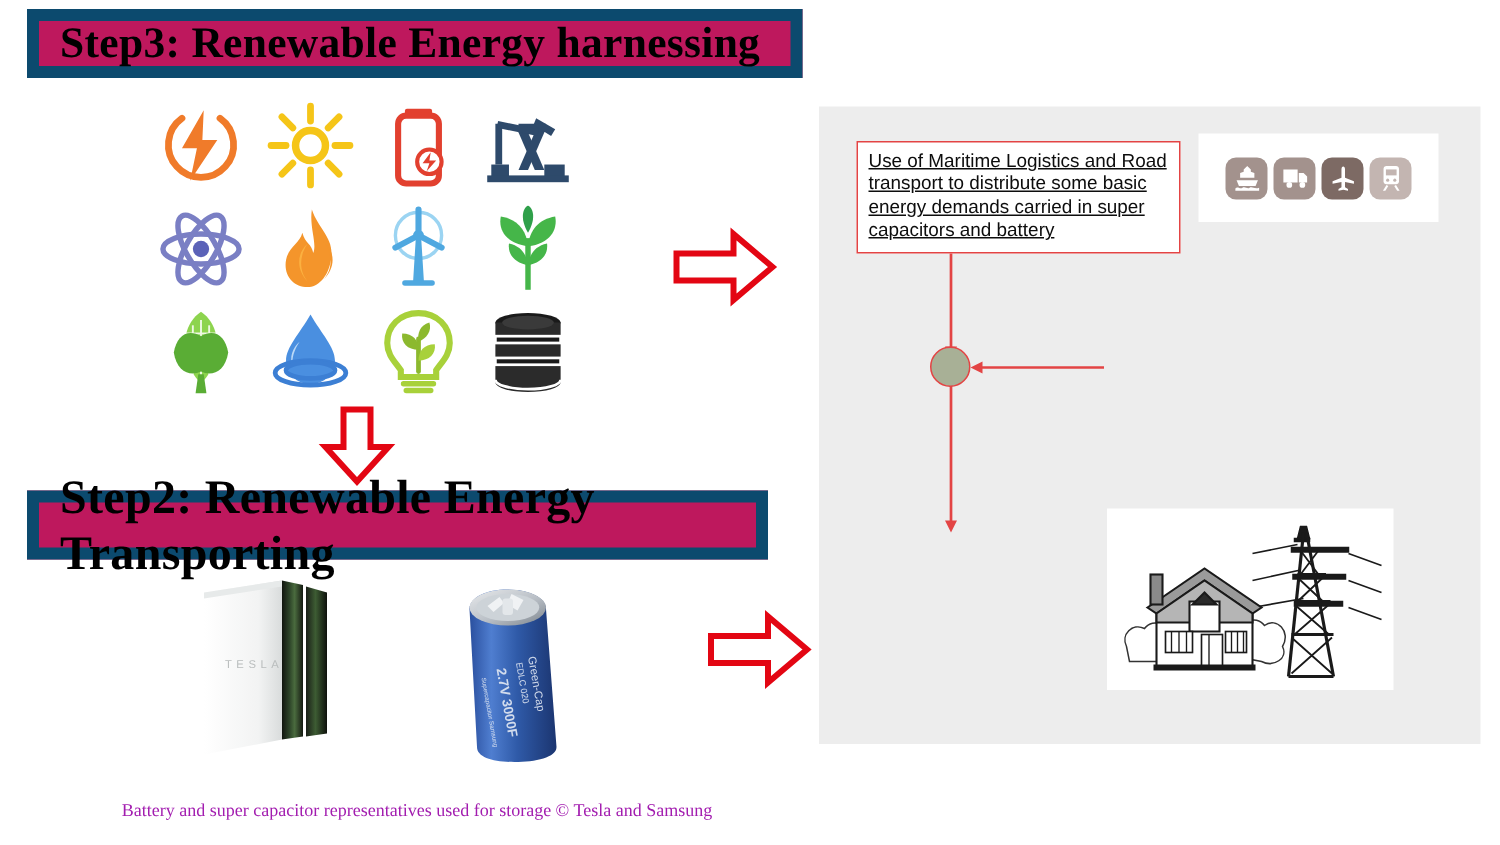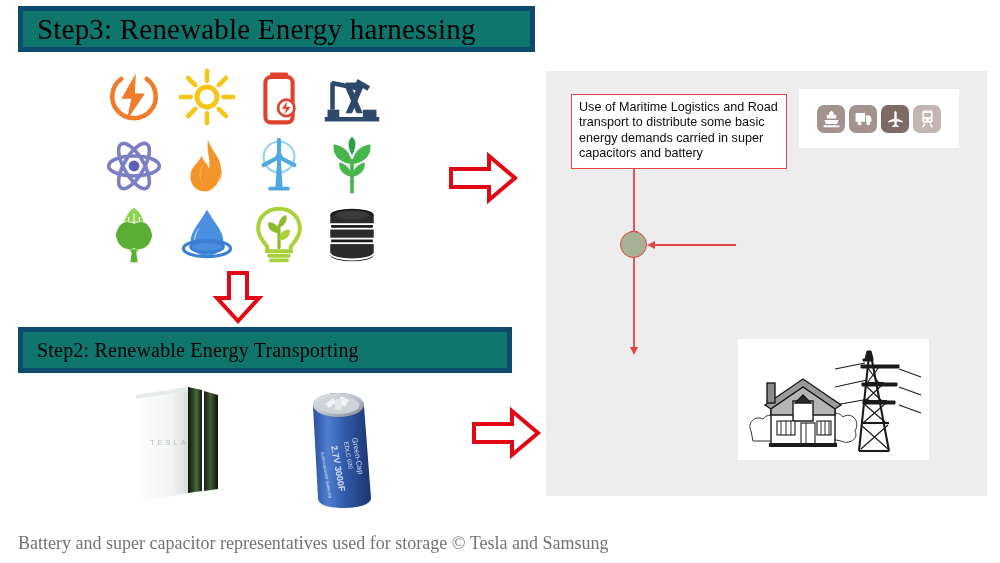--- a/index.html
+++ b/index.html
@@ -11,44 +11,44 @@
     width: 1000px;
     height: 563px;
     position: relative;
     font-family: "Liberation Sans", sans-serif;
     overflow: hidden;
   }
 
   
   .step-title {
     position: absolute;
-    border: 5px solid #0c4a6e;
-    background: #0f766e;
+    border: 8px solid #0c4a6e;
+    background: #be185d;
     box-sizing: border-box;
     display: flex;
     align-items: center;
     font-family: "Liberation Serif", serif;
-    font-weight: normal;
+    font-weight: bold;
     color: #000000;
     letter-spacing: .2px;
   }
   #step3-title {
     left: 18px;
     top: 6px;
     width: 517px;
     height: 46px;
     font-size: 29px;
     padding-left: 14px;
   }
   #step2-title {
     left: 18px;
     top: 327px;
     width: 494px;
     height: 46px;
-    font-size: 20px;
+    font-size: 32px;
     padding-left: 14px;
   }
 
   
   #icon-grid {
     position: absolute;
     left: 98px;
     top: 62px;
     width: 290px;
     height: 208px;
@@ -90,22 +90,22 @@
   }
 
   
   #caption {
     position: absolute;
     left: 18px;
     top: 533px;
     width: 520px;
     text-align: center;
     font-family: "Liberation Serif", serif;
-    font-size: 18px;
-    color: #737373;
+    font-size: 12px;
+    color: #a21caf;
     white-space: nowrap;
   }
 
   
   #right-panel {
     position: absolute;
     left: 546px;
     top: 71px;
     width: 441px;
     height: 425px;
@@ -127,20 +127,21 @@
     border: 1.6px solid #e34444;
     background: #ffffff;
     box-sizing: border-box;
     padding: 5px 7px 6px 7px;
     font-family: "Liberation Sans", sans-serif;
     font-size: 12.6px;
     line-height: 15.4px;
     color: #0d0d0d;
     text-align: justify;
     text-justify: inter-word;
+    text-decoration: underline;
   }
   #note-maritime {
     left: 25px;
     top: 23px;
     width: 216px;
   }
   #note-houses {
     left: 190px;
     top: 146px;
     width: 230px;

